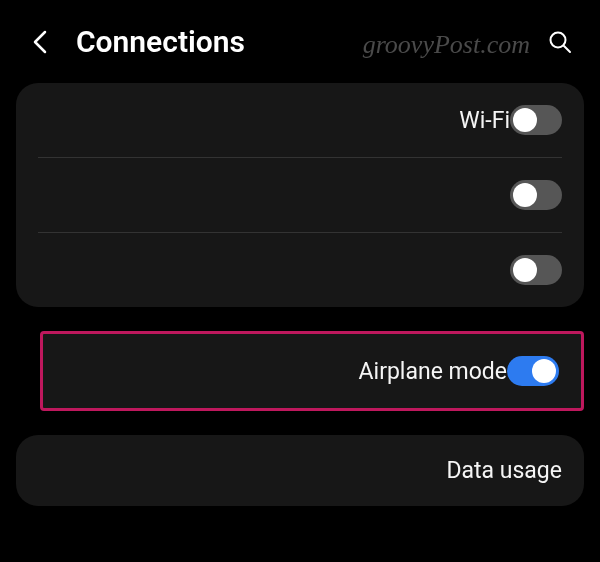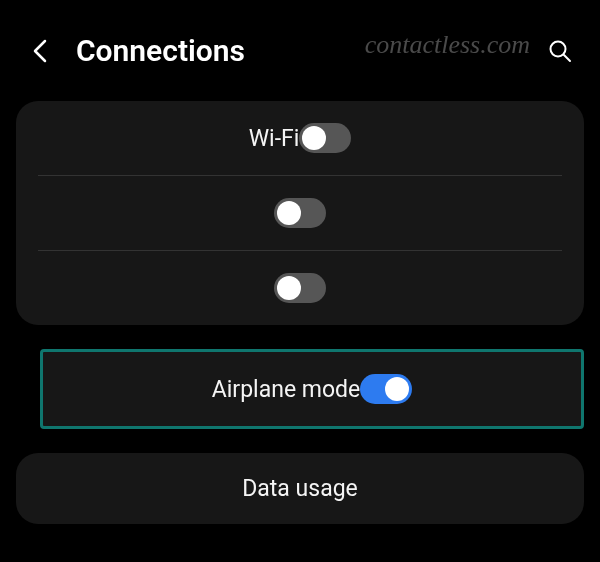--- a/index.html
+++ b/index.html
@@ -12,21 +12,21 @@
       height: 562px;
       background: #000000;
       font-family: -apple-system, BlinkMacSystemFont, 'Segoe UI', Roboto, sans-serif;
       color: #ffffff;
       overflow: hidden;
       position: relative;
     }
     .header {
       display: flex;
       align-items: center;
-      padding: 33px 28px;
+      padding: 24px 28px;
       gap: 24px;
     }
     .back-icon {
       width: 24px;
       height: 24px;
       display: flex;
       align-items: center;
       justify-content: center;
     }
     .back-icon svg {
@@ -46,28 +46,28 @@
       width: 24px;
       height: 24px;
     }
     .panel {
       margin: 0 16px 24px 16px;
       background: #171717;
       border-radius: 22px;
       overflow: hidden;
     }
     .panel.highlighted {
-      border: 3px solid #0f766e;
+      border: 3px solid #be185d;
       border-radius: 4px;
       margin-left: 40px;
     }
     .row {
       display: flex;
       align-items: center;
-      justify-content: center;
+      justify-content: flex-end;
       padding: 22px 22px;
     }
     .row-label {
       font-size: 23px;
       font-weight: 400;
       color: #f5f5f5;
     }
     .divider {
       height: 1px;
       background: #333333;
@@ -109,21 +109,21 @@
       font-size: 26px;
       font-style: italic;
       font-family: Georgia, serif;
       pointer-events: none;
       font-weight: 400;
     }
   </style>
 </head>
 <body>
 
-<div class="watermark">contactless.com</div>
+<div class="watermark">groovyPost.com</div>
 
 <div class="header">
   <div class="back-icon">
     <svg viewBox="0 0 14 24" fill="none" stroke="#ffffff" stroke-width="2.5" stroke-linecap="round" stroke-linejoin="round">
       <polyline points="12,2 2,12 12,22"></polyline>
     </svg>
   </div>
   <div class="title">Connections</div>
   <div class="search-icon">
     <svg viewBox="0 0 24 24" fill="none" stroke="#ffffff" stroke-width="2" stroke-linecap="round">

